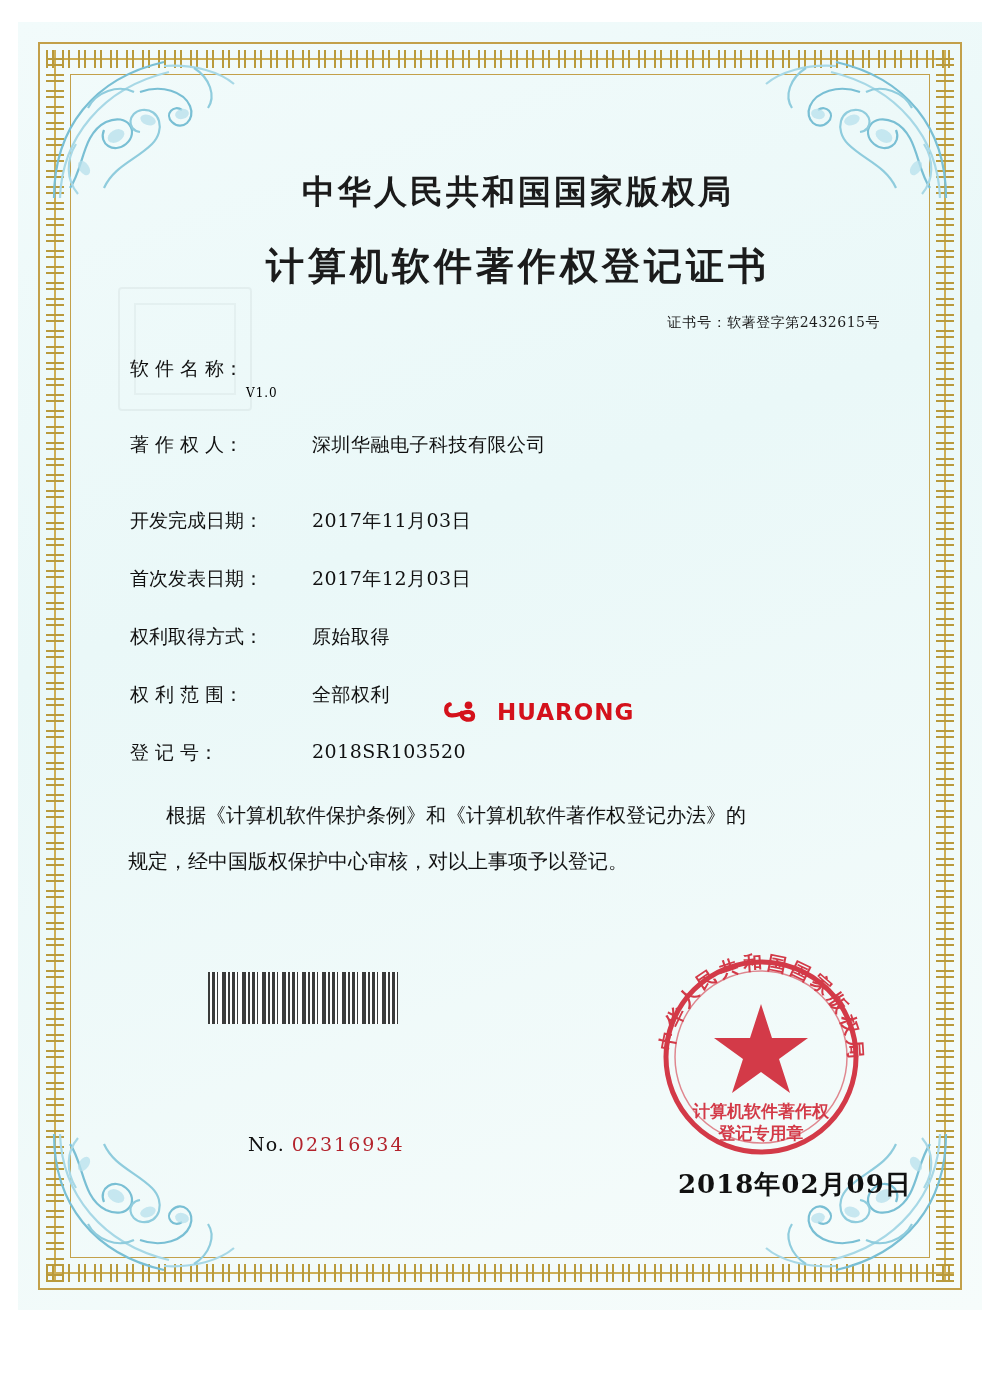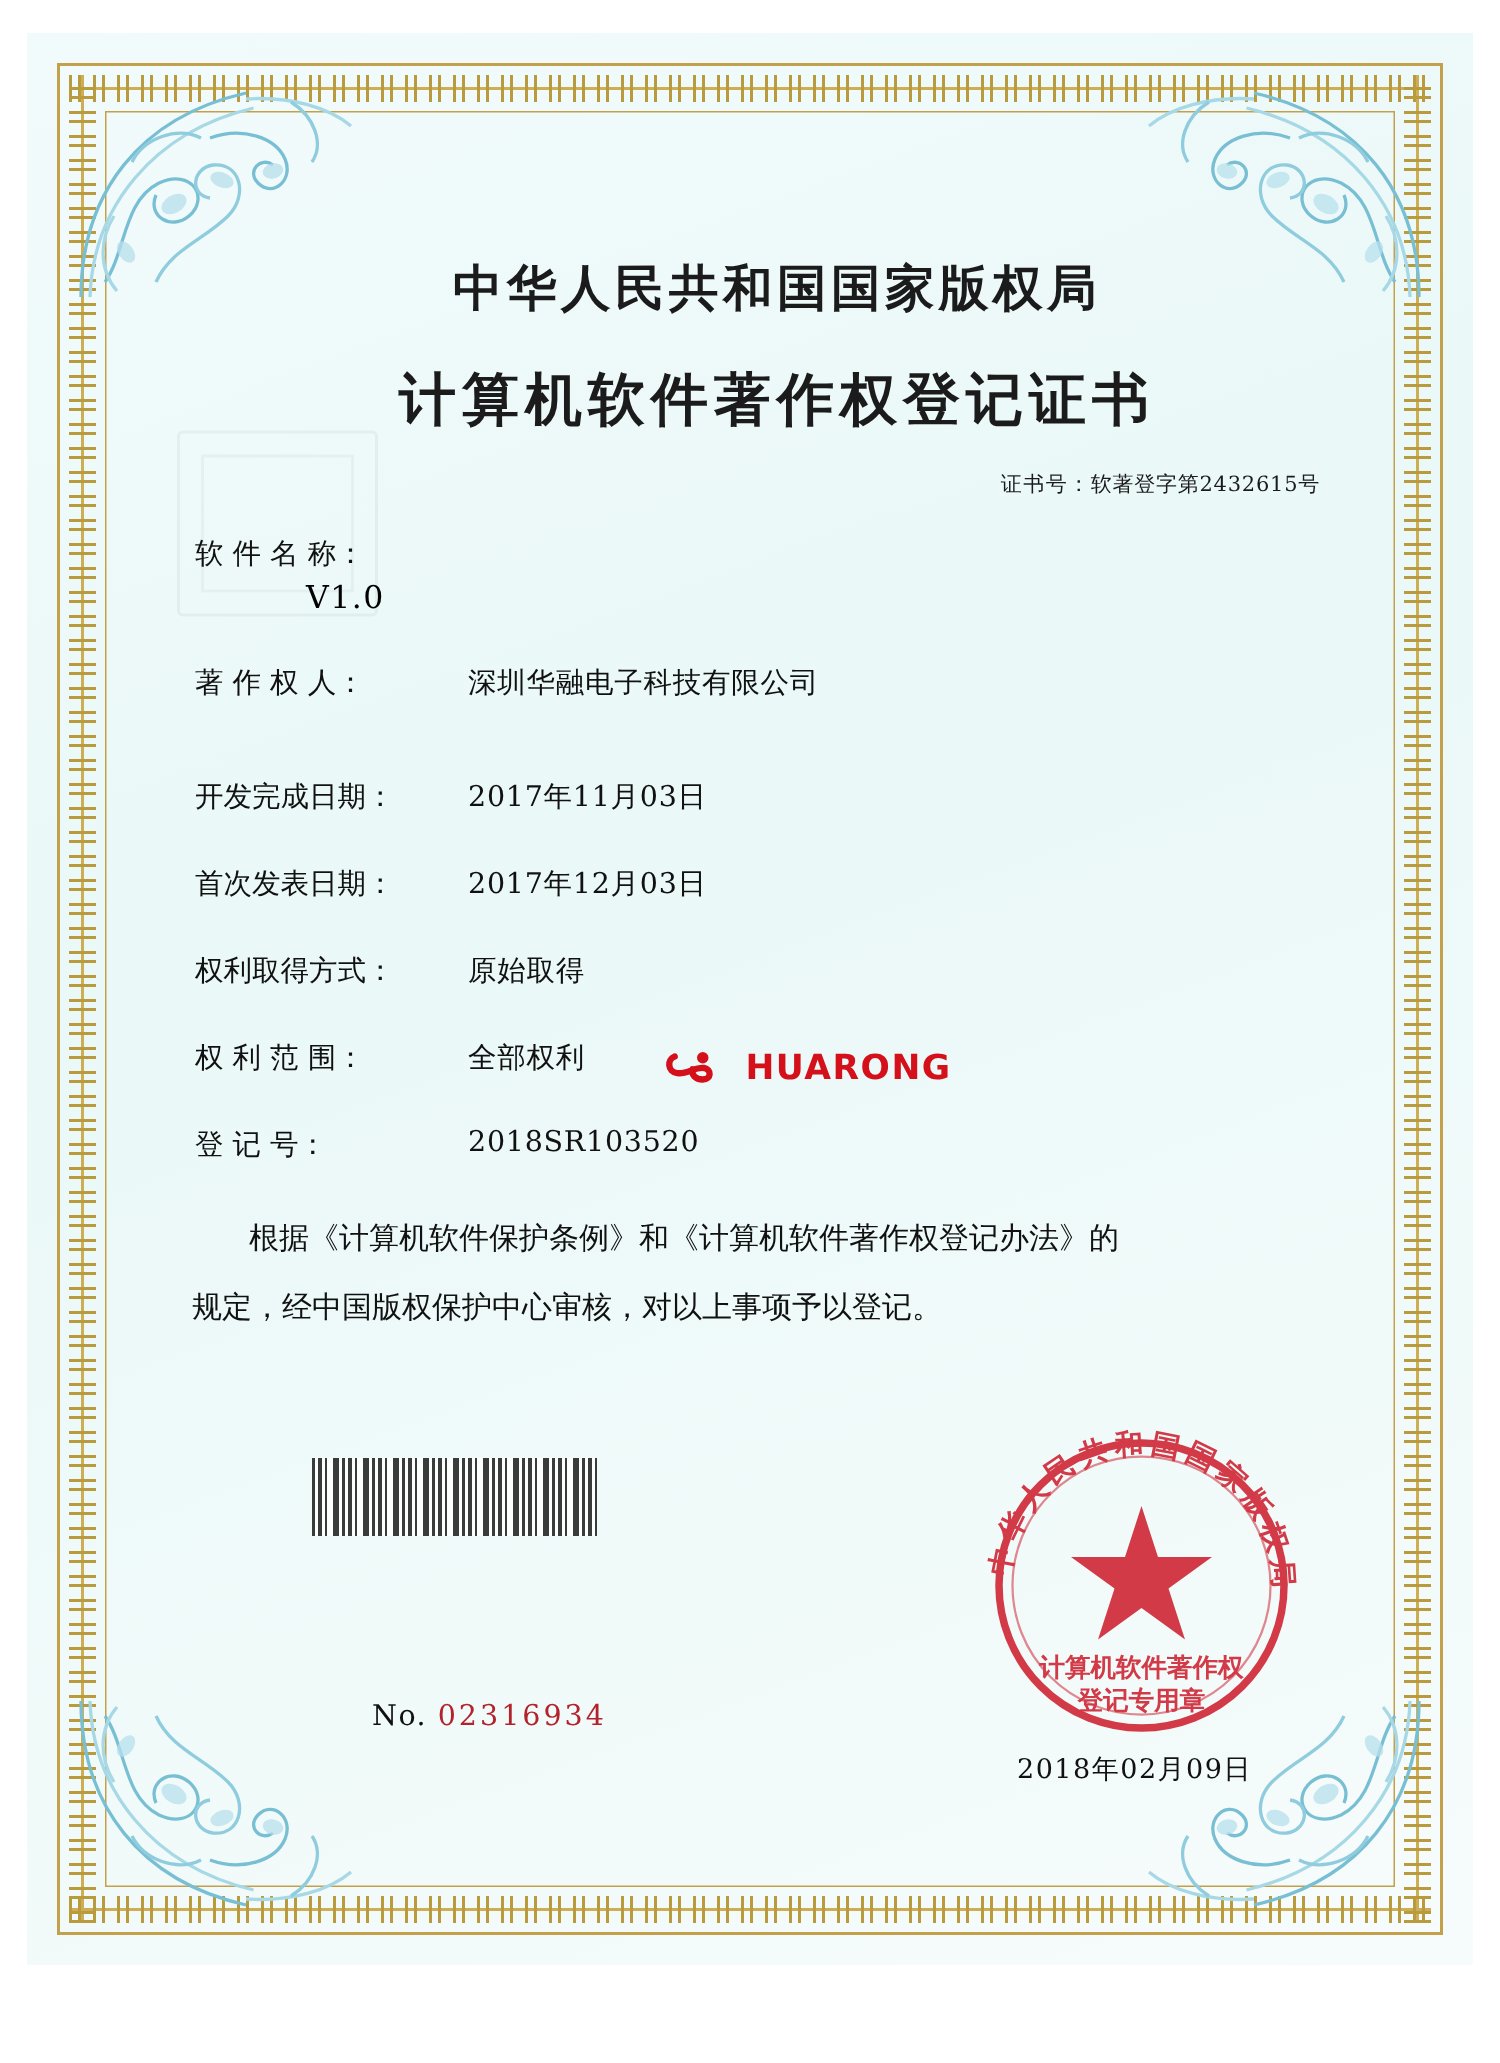--- a/index.html
+++ b/index.html
@@ -167,22 +167,22 @@
     font-weight: normal;
     letter-spacing: 0px;
   }
   .field-value {
     letter-spacing: 0.5px;
   }
   .row-gap-lg { height: 44px; }
   .row-gap-md { height: 26px; }
 
   .sub-value {
-    margin-left: 74px;
-    font-size: 21px;
+    margin-left: 116px;
+    font-size: 12px;
     letter-spacing: 1px;
     font-family: "DejaVu Serif", "Liberation Serif", serif;
     margin-top: -2px;
     margin-bottom: 6px;
   }
 
   
   .logo {
     position: absolute;
     left: 345px;
@@ -252,24 +252,25 @@
     font-family: "DejaVu Serif", "Liberation Serif", serif;
     letter-spacing: 1px;
   }
   .serial .serial-label { color: #111; }
   .serial .serial-value { color: #b3232c; letter-spacing: 2px; }
 
   .seal-date {
     position: absolute;
     left: 580px;
     top: 1035px;
-    font-size: 18px;
+    font-size: 26px;
     font-family: "DejaVu Serif", "Liberation Serif", serif;
     color: #111;
     letter-spacing: 1px;
+    font-weight: bold;
   }
 </style>
 </head>
 <body>
 
 <div class="page">
 
   <div class="frame-outer">
 
     <div class="gold-line outer"></div>

